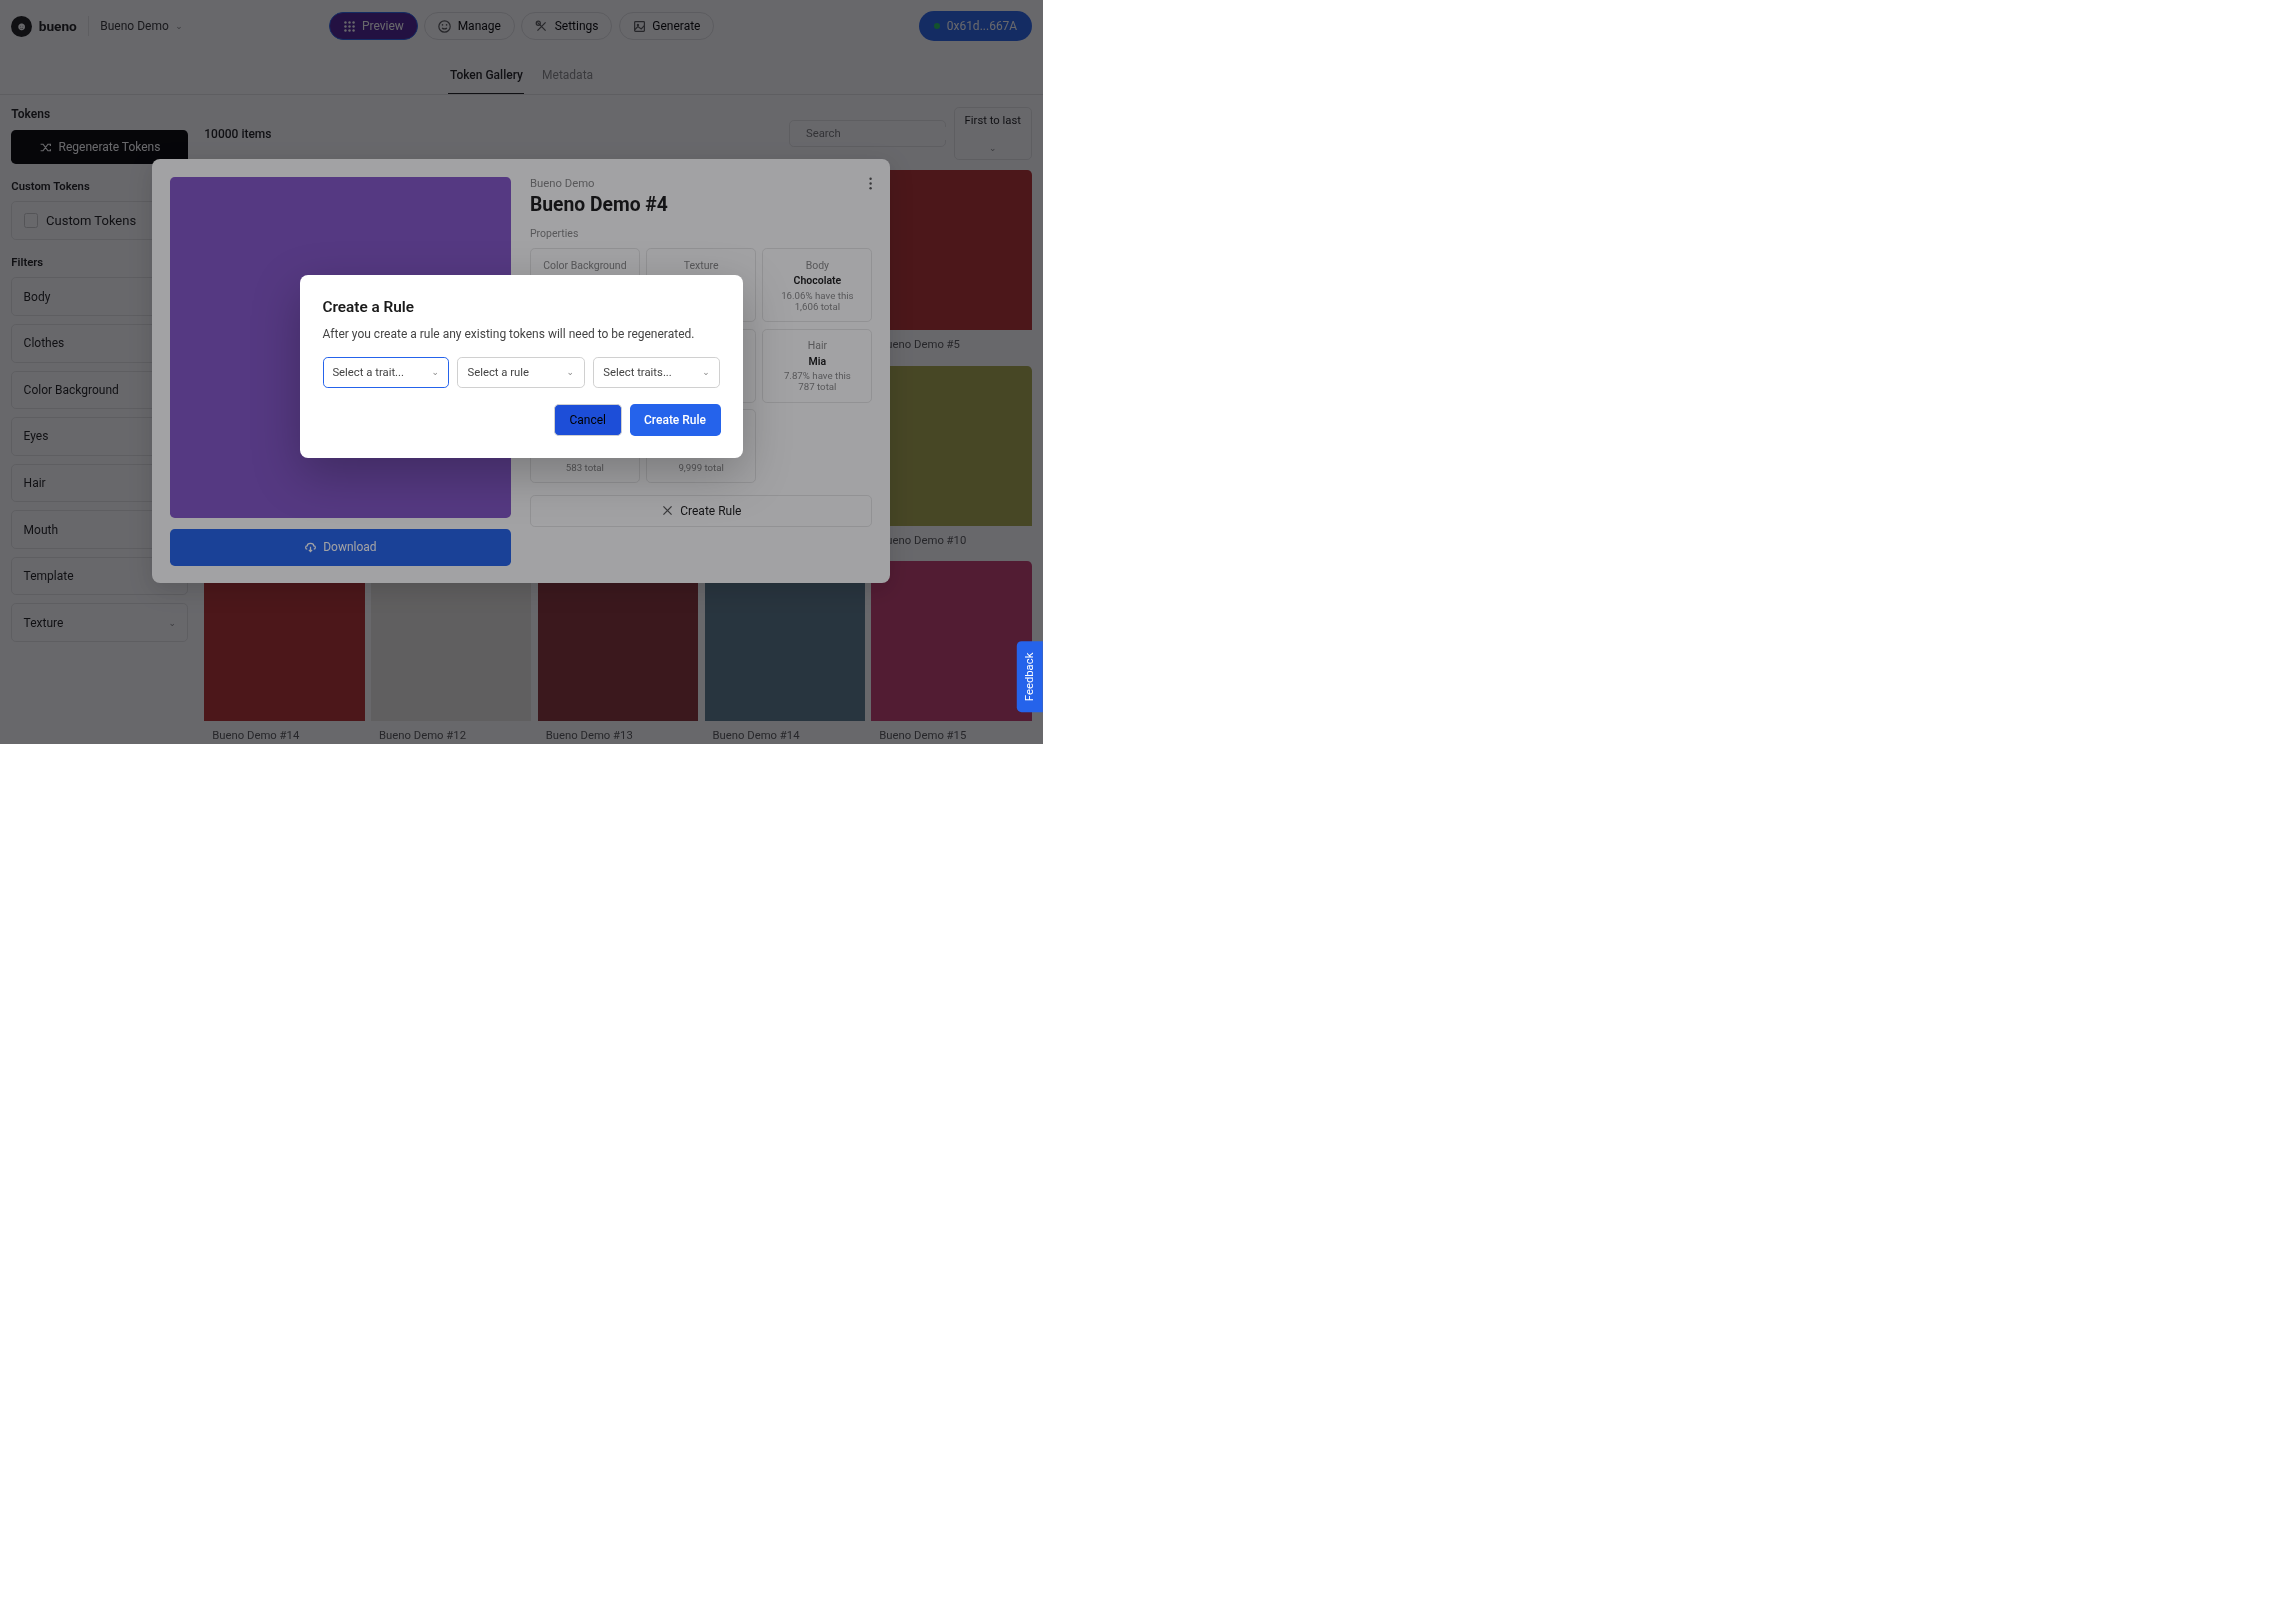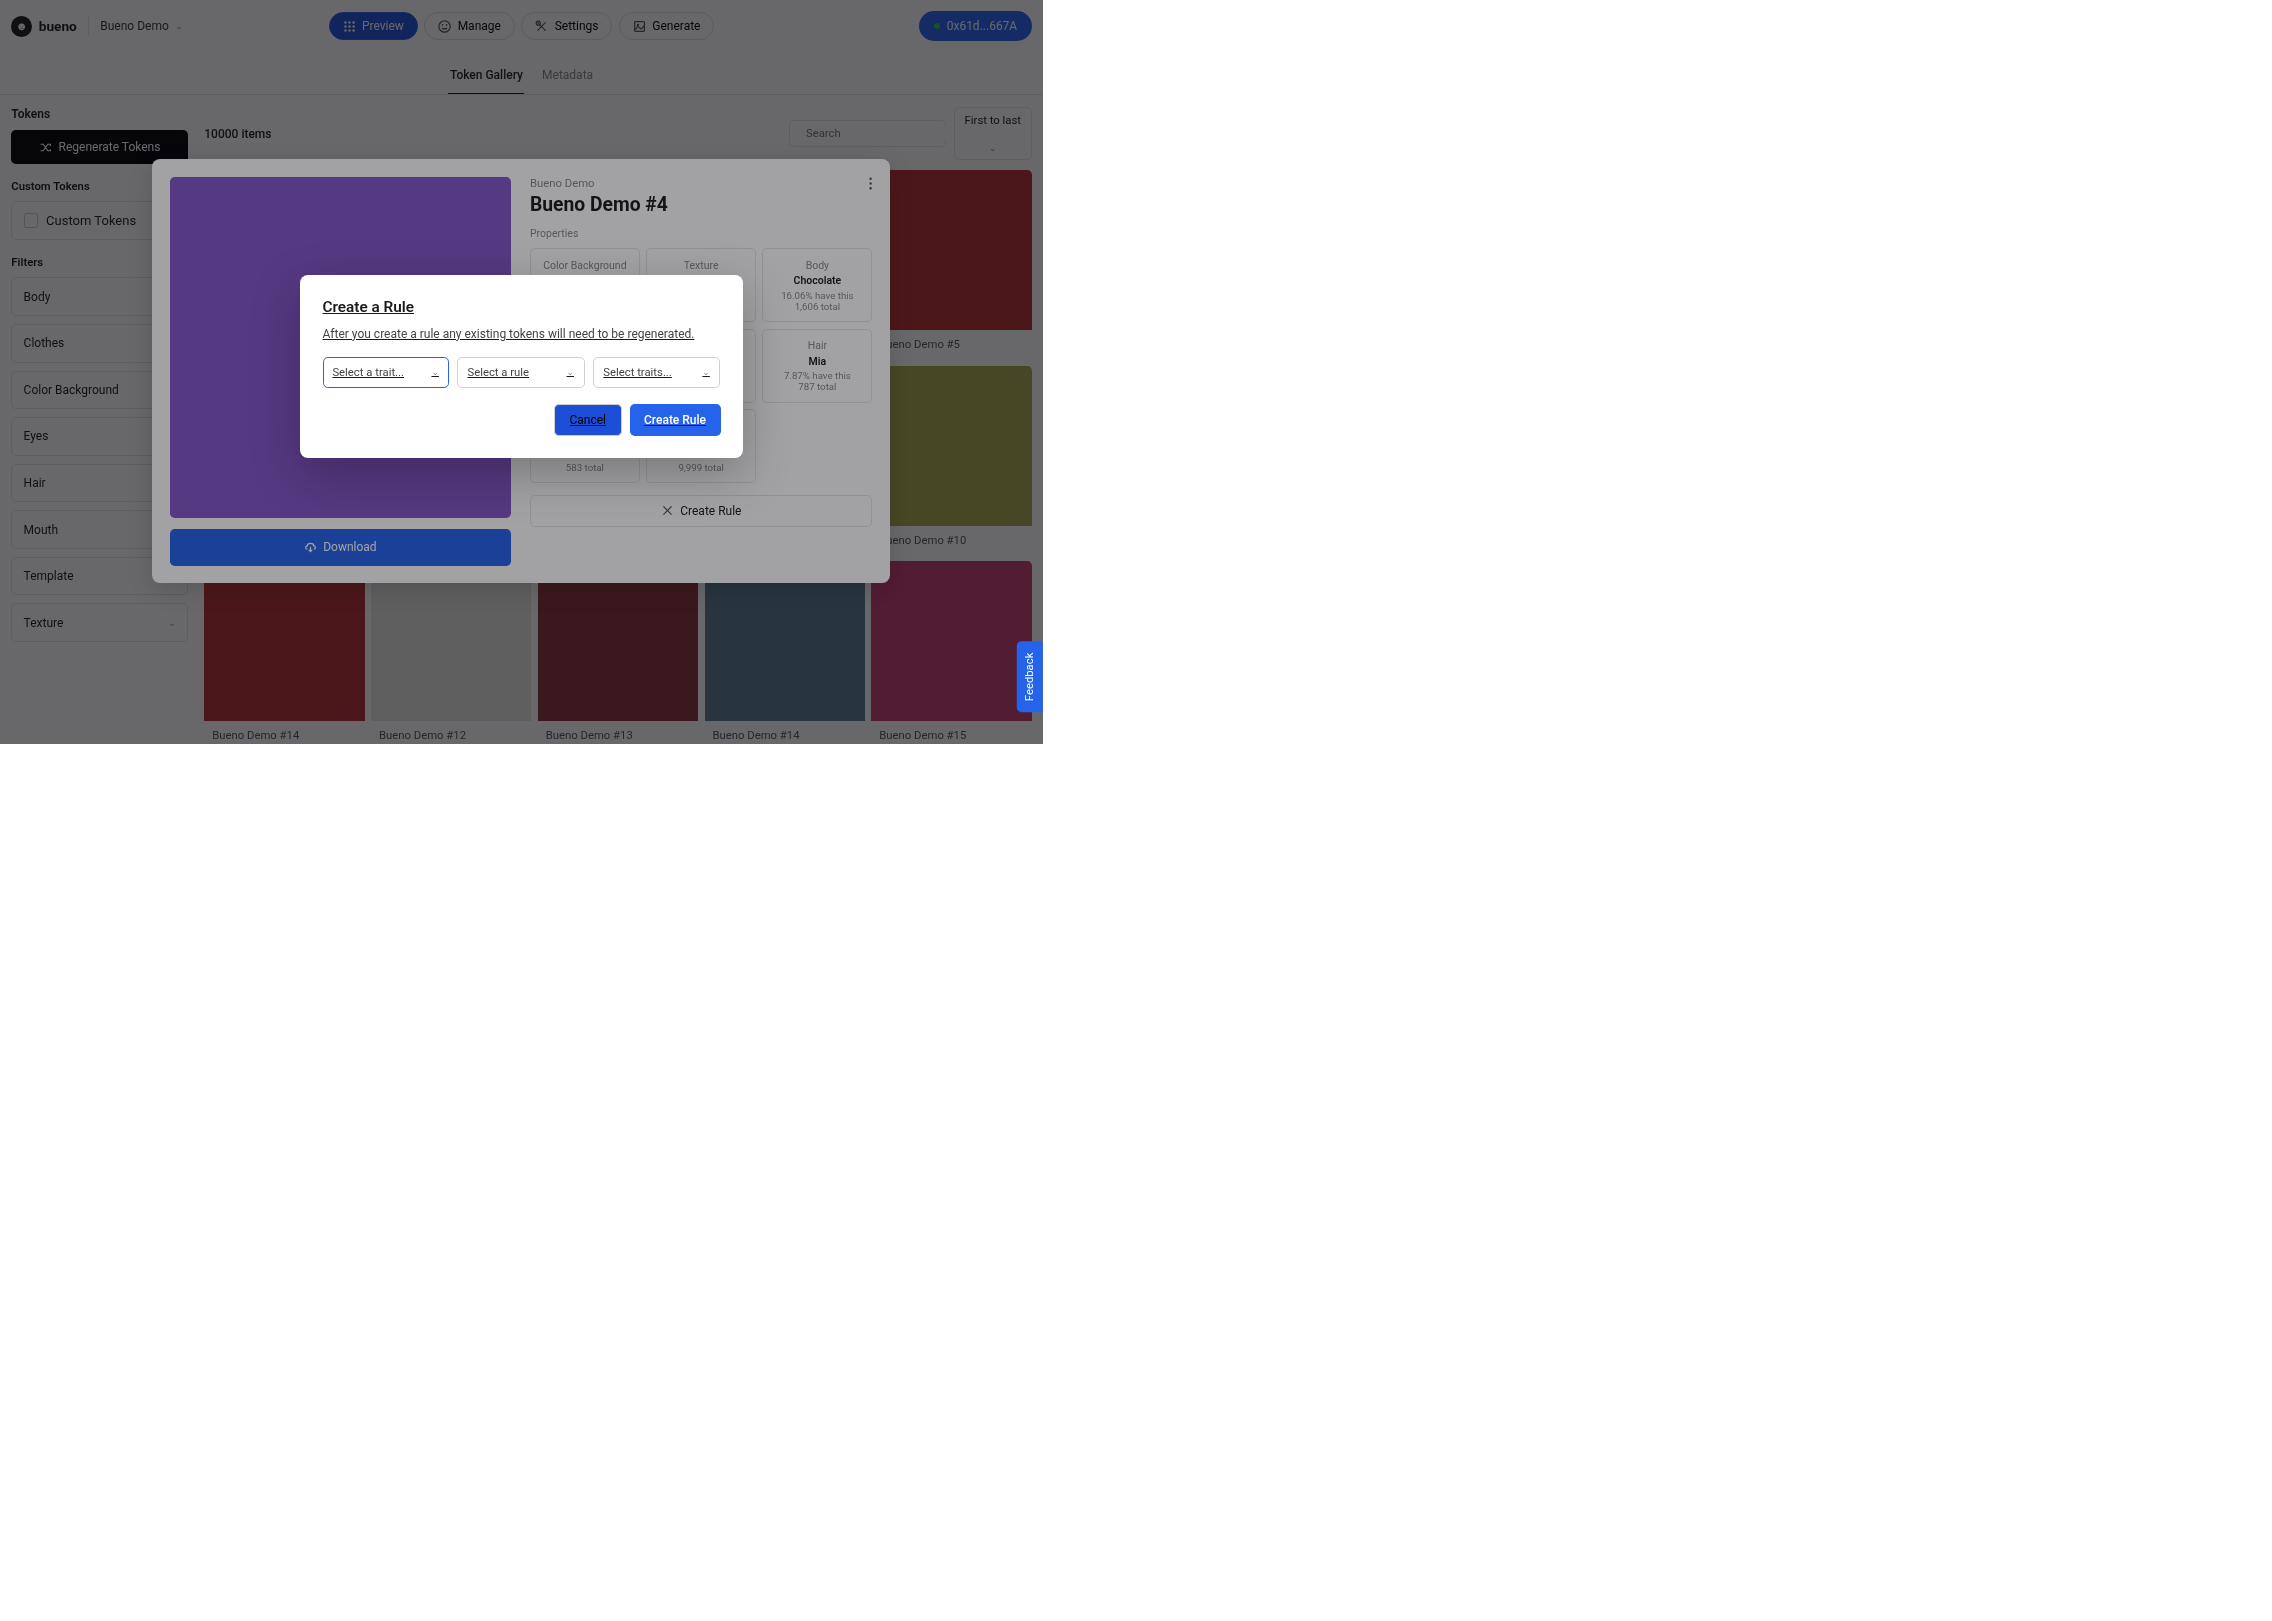--- a/index.html
+++ b/index.html
@@ -7,21 +7,21 @@
 
 
 .header { display: flex; align-items: center; padding: 11.3px; height: 52px; }
 .logo-area { display: flex; align-items: center; gap: 6.4px; }
 .logo { width: 21px; height: 21px; background: #1a1a1a; border-radius: 50%; display: flex; align-items: center; justify-content: center; color: white; font-size: 11.3px; }
 .logo-text { font-weight: 700; font-size: 13.7px; }
 .vsep { width: 0.8px; height: 19.3px; background: #e5e5e5; margin: 0 11.3px; }
 .project-drop { display: flex; align-items: center; gap: 6.4px; color: #333; font-size: 12px; cursor: pointer; }
 .header-center { position: absolute; left: 50%; transform: translateX(-50%); display: flex; gap: 6.4px; }
 .header-btn { display: flex; align-items: center; gap: 6.4px; padding: 6.4px 13px; border-radius: 17.7px; border: 0.8px solid #e0e0e0; background: white; font-size: 12px; cursor: pointer; }
-.header-btn.active { background: #1d4ed8; color: white; border-color: #2563eb; }
+.header-btn.active { background: #4c1d95; color: white; border-color: #2563eb; }
 .header-right { margin-left: auto; }
 .wallet-btn { background: #2563eb; color: white; border: none; border-radius: 17.7px; padding: 8px 14.5px; font-size: 12px; display: flex; align-items: center; gap: 6.4px; cursor: pointer; }
 .status-dot { width: 6.4px; height: 6.4px; background: #22c55e; border-radius: 50%; }
 
 
 .tabs-row { display: flex; justify-content: center; gap: 16px; border-bottom: 0.8px solid #e5e5e5; padding-top: 9.7px; }
 .tab { padding: 6.4px 1.6px 11.3px; font-size: 12px; color: #888; cursor: pointer; border-bottom: 1.6px solid transparent; }
 .tab.active { color: #1a1a1a; border-bottom-color: #1a1a1a; font-weight: 500; }
 
 
@@ -63,21 +63,21 @@
 .prop-card { border: 0.8px solid #e5e5e5; border-radius: 4.8px; padding: 9.7px; text-align: center; font-size: 10.5px; }
 .prop-name { color: #888; }
 .prop-value { font-weight: 600; margin: 2.4px 0; text-align: center; }
 .prop-stats { color: #888; font-size: 9.7px; }
 .create-rule-wide { width: 100%; border: 0.8px solid #e5e5e5; border-radius: 4.8px; padding: 8px; display: flex; align-items: center; justify-content: center; gap: 6.4px; cursor: pointer; font-size: 12px; }
 
 
 .dim { position: absolute; inset: 0; background: rgba(10,10,15,0.38); }
 
 
-.modal { position: absolute; top: 275px; left: 300px; width: 443px; background: white; border-radius: 8px; padding: 22.5px; box-shadow: 0 16px 48px rgba(0,0,0,0.25); text-decoration: underline; }
+.modal { position: absolute; top: 275px; left: 300px; width: 443px; background: white; border-radius: 8px; padding: 22.5px; box-shadow: 0 16px 48px rgba(0,0,0,0.25); }
 .modal-title { font-size: 15.3px; font-weight: 600; margin-bottom: 11.3px; }
 .modal-desc { font-size: 12px; color: #444; margin-bottom: 16px; }
 .modal-fields { display: flex; gap: 8px; margin-bottom: 16px; }
 .modal-select { flex: 1; border: 0.8px solid #d0d0d0; border-radius: 4.8px; padding: 8px 9.7px; font-size: 11.3px; display: flex; justify-content: space-between; align-items: center; cursor: pointer; color: #444; }
 .modal-select.focused { border: 1.6px solid #2563eb; padding: 7.2px 8.9px; }
 .modal-actions { display: flex; justify-content: flex-end; gap: 8px; }
 .btn-secondary { border: 0.8px solid #d0d0d0; background: #1d4ed8; border-radius: 4.8px; padding: 8px 14.5px; font-size: 12px; cursor: pointer; }
 .btn-primary { border: none; background: #2563eb; color: white; border-radius: 4.8px; padding: 8px 14.5px; font-size: 12px; cursor: pointer; font-weight: 500; }
 
 

